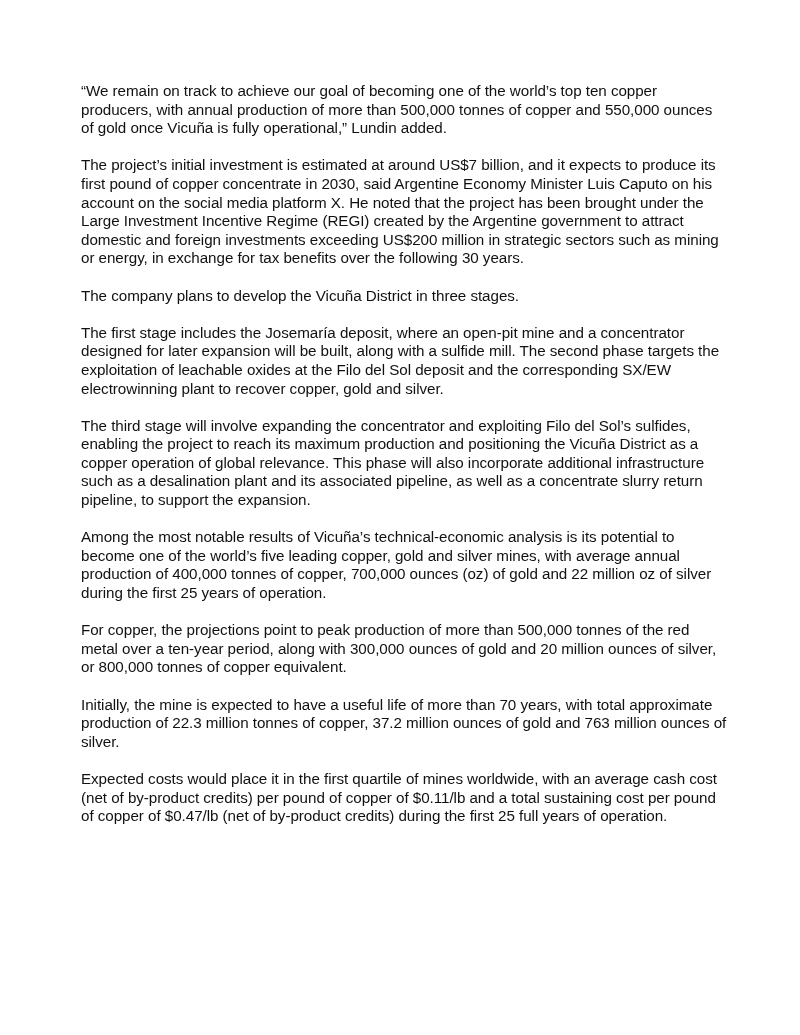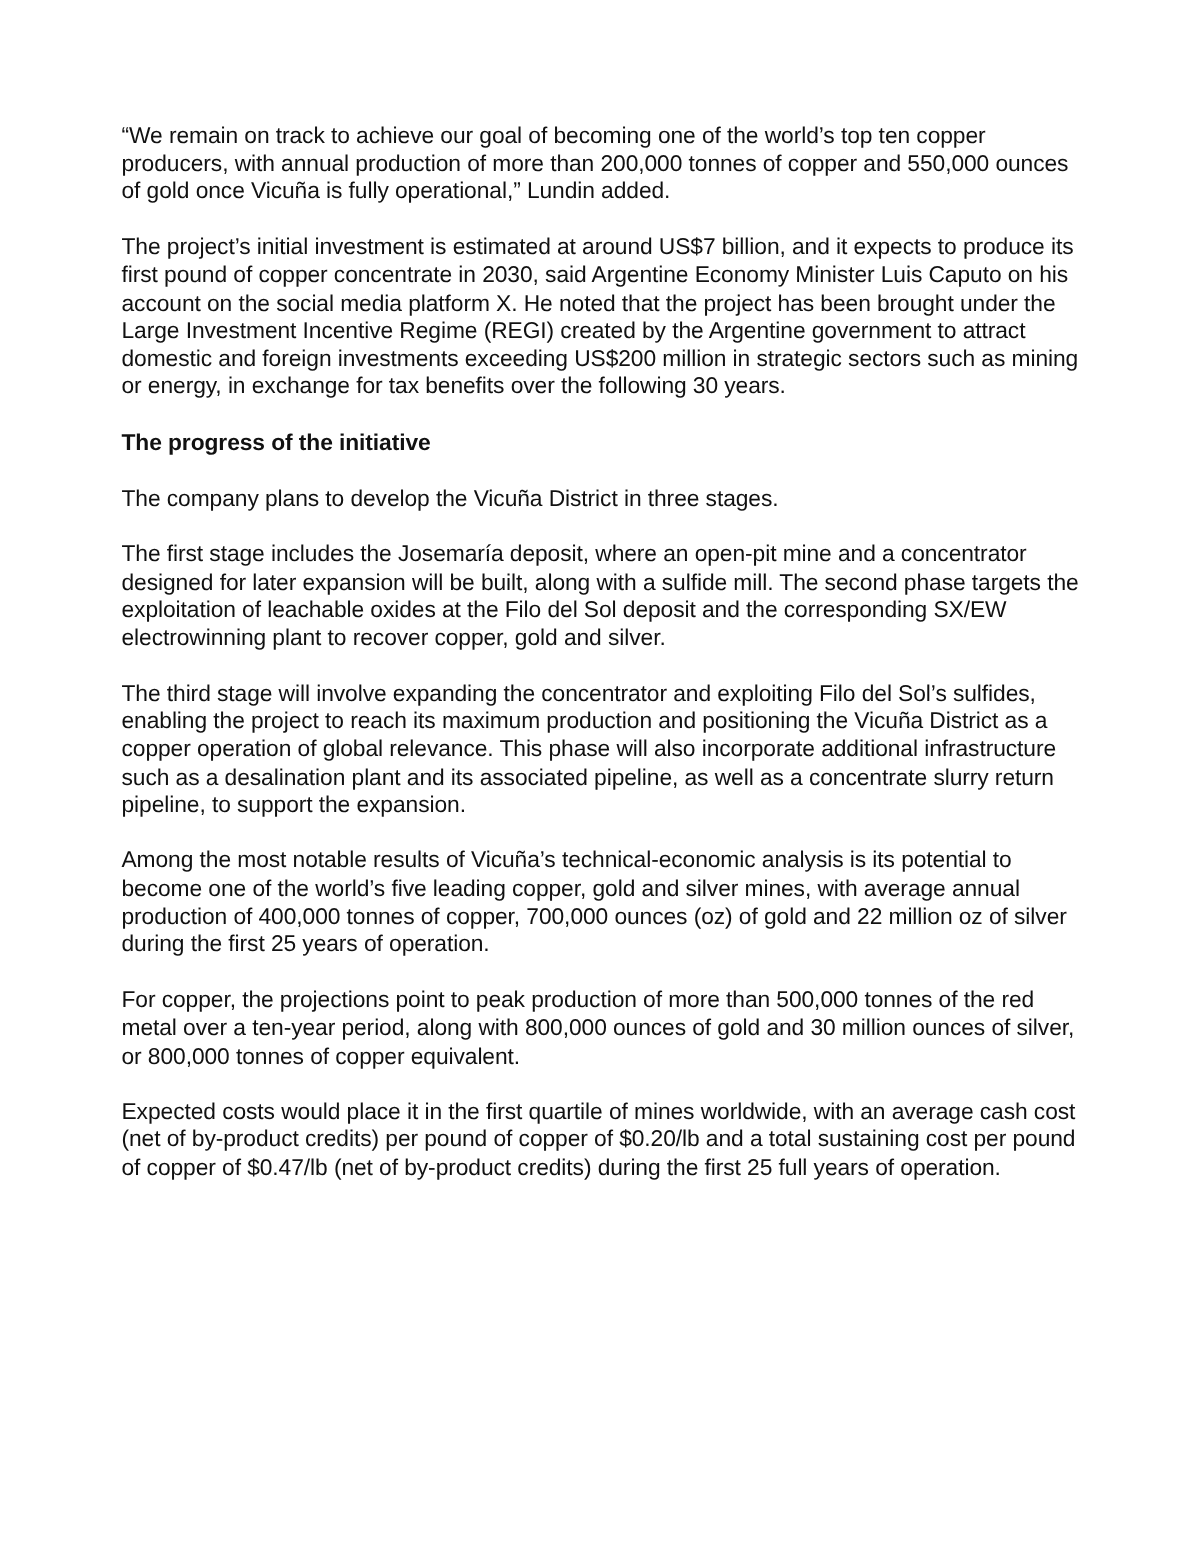--- a/index.html
+++ b/index.html
@@ -31,22 +31,22 @@
       margin: 0 0 18.6px 0;
       font-size: 15.2px;
       line-height: 18.6px;
       font-weight: bold;
     }
   </style>
 </head>
 <body>
 
 <div class="article">
-  <p>“We remain on track to achieve our goal of becoming one of the world’s top ten copper producers, with annual production of more than 200,000 tonnes of copper and 550,000 ounces of gold once Vicuña is fully operational,” Lundin added.</p>
+  <p>“We remain on track to achieve our goal of becoming one of the world’s top ten copper producers, with annual production of more than 500,000 tonnes of copper and 550,000 ounces of gold once Vicuña is fully operational,” Lundin added.</p>
   <p>The project’s initial investment is estimated at around US$7 billion, and it expects to produce its first pound of copper concentrate in 2030, said Argentine Economy Minister Luis Caputo on his account on the social media platform X. He noted that the project has been brought under the Large Investment Incentive Regime (REGI) created by the Argentine government to attract domestic and foreign investments exceeding US$200 million in strategic sectors such as mining or energy, in exchange for tax benefits over the following 30 years.</p>
-  <h3>The progress of the initiative</h3>
   <p>The company plans to develop the Vicuña District in three stages.</p>
   <p>The first stage includes the Josemaría deposit, where an open-pit mine and a concentrator designed for later expansion will be built, along with a sulfide mill. The second phase targets the exploitation of leachable oxides at the Filo del Sol deposit and the corresponding SX/EW electrowinning plant to recover copper, gold and silver.</p>
   <p>The third stage will involve expanding the concentrator and exploiting Filo del Sol’s sulfides, enabling the project to reach its maximum production and positioning the Vicuña District as a copper operation of global relevance. This phase will also incorporate additional infrastructure such as a desalination plant and its associated pipeline, as well as a concentrate slurry return pipeline, to support the expansion.</p>
   <p>Among the most notable results of Vicuña’s technical-economic analysis is its potential to become one of the world’s five leading copper, gold and silver mines, with average annual production of 400,000 tonnes of copper, 700,000 ounces (oz) of gold and 22 million oz of silver during the first 25 years of operation.</p>
-  <p>For copper, the projections point to peak production of more than 500,000 tonnes of the red metal over a ten-year period, along with 800,000 ounces of gold and 30 million ounces of silver, or 800,000 tonnes of copper equivalent.</p>
-  <p>Expected costs would place it in the first quartile of mines worldwide, with an average cash cost (net of by-product credits) per pound of copper of $0.20/lb and a total sustaining cost per pound of copper of $0.47/lb (net of by-product credits) during the first 25 full years of operation.</p>
+  <p>For copper, the projections point to peak production of more than 500,000 tonnes of the red metal over a ten-year period, along with 300,000 ounces of gold and 20 million ounces of silver, or 800,000 tonnes of copper equivalent.</p>
+  <p>Initially, the mine is expected to have a useful life of more than 70 years, with total approximate production of 22.3 million tonnes of copper, 37.2 million ounces of gold and 763 million ounces of silver.</p>
+  <p>Expected costs would place it in the first quartile of mines worldwide, with an average cash cost (net of by-product credits) per pound of copper of $0.11/lb and a total sustaining cost per pound of copper of $0.47/lb (net of by-product credits) during the first 25 full years of operation.</p>
 </div>
 
 </body></html>

